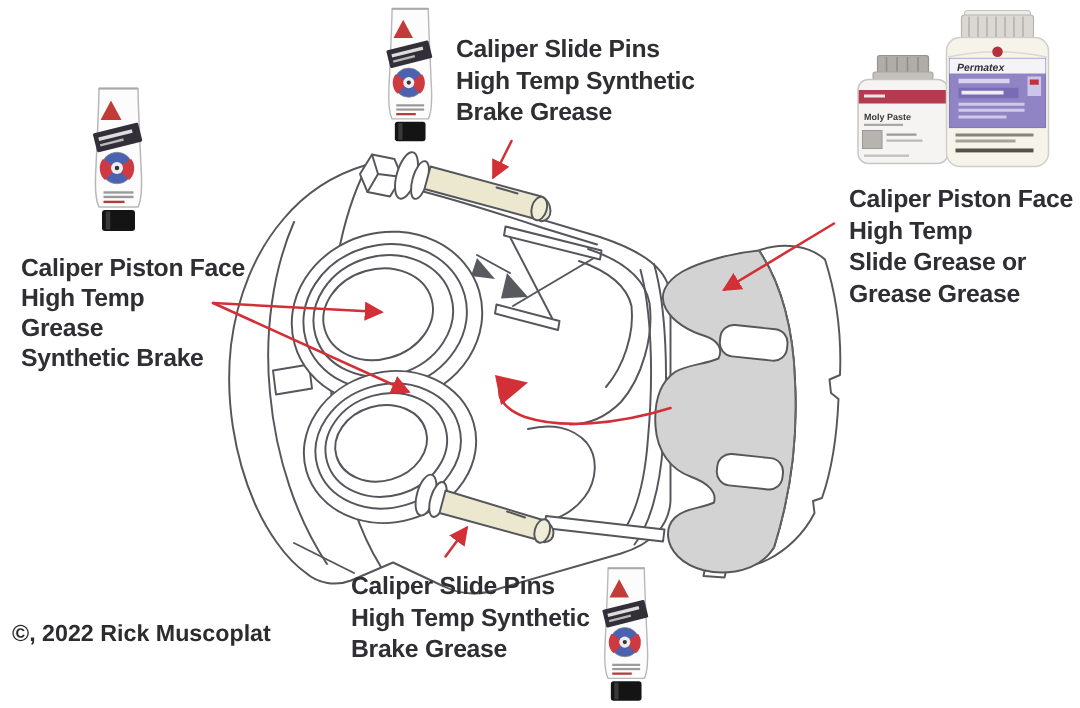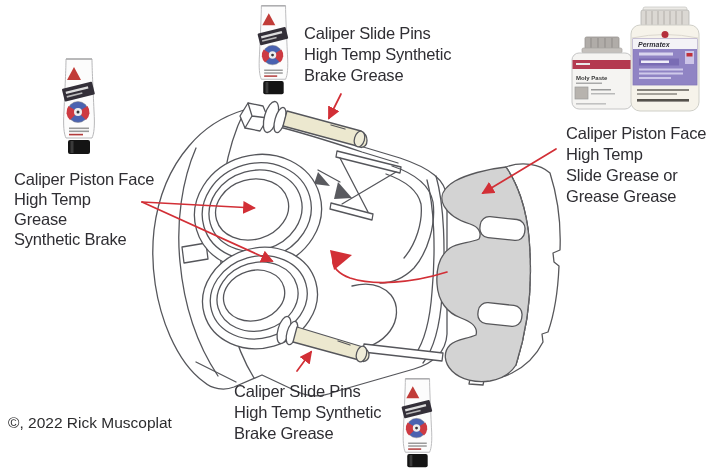--- a/index.html
+++ b/index.html
@@ -2,26 +2,26 @@
 <html><head>
 <meta charset="utf-8">
 <style>
   html,body{margin:0;padding:0;background:#fff;}
   .stage{
     position:relative;width:720px;height:472px;background:#ffffff;overflow:hidden;
     font-family:"Liberation Sans", sans-serif;
   }
   .stage svg{position:absolute;left:0;top:0;}
   .callout{
-    position:absolute;color:#2f2e33;font-size:16.5px;font-weight:400;
+    position:absolute;color:#2f2e33;font-size:16.5px;font-weight:700;
     line-height:21px;letter-spacing:-0.2px;white-space:nowrap;
   }
   .callout.tight{line-height:20px;}
   .copyright{
-    position:absolute;left:8px;top:414px;color:#2c2c2e;font-size:15.5px;font-weight:400;
+    position:absolute;left:8px;top:414px;color:#2c2c2e;font-size:15.5px;font-weight:700;
   }
 </style>
 </head>
 <body>
 
 <div class="stage">
 
 <svg width="720" height="472" viewBox="0 0 720 472">
   <defs>
     <marker id="ah" viewBox="0 0 10 10" refX="8.5" refY="5" markerWidth="7.5" markerHeight="7.5" orient="auto-start-reverse">

